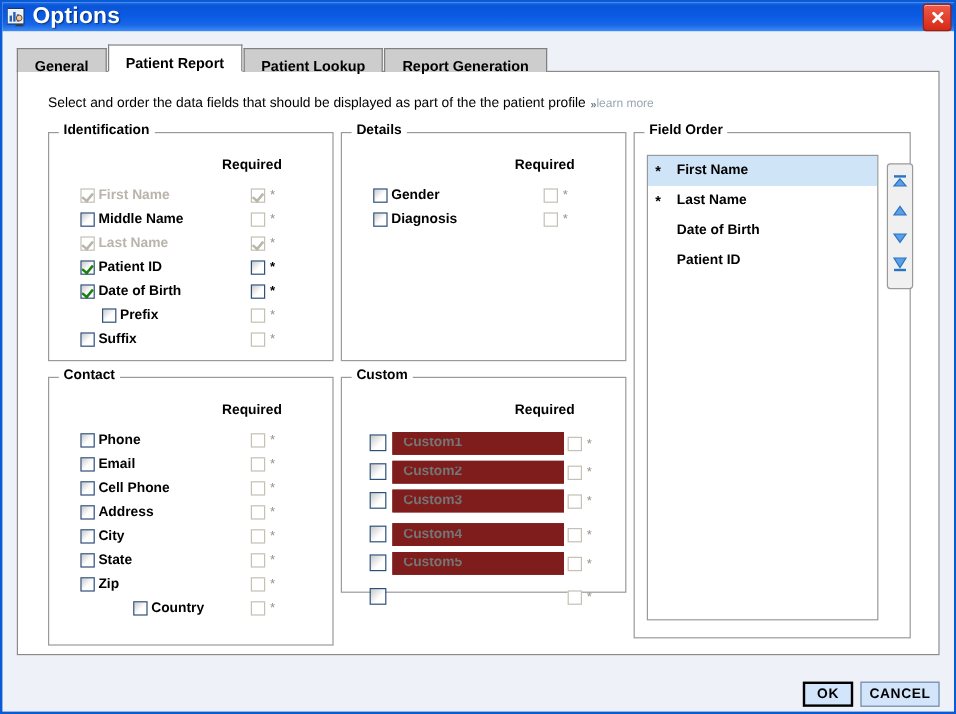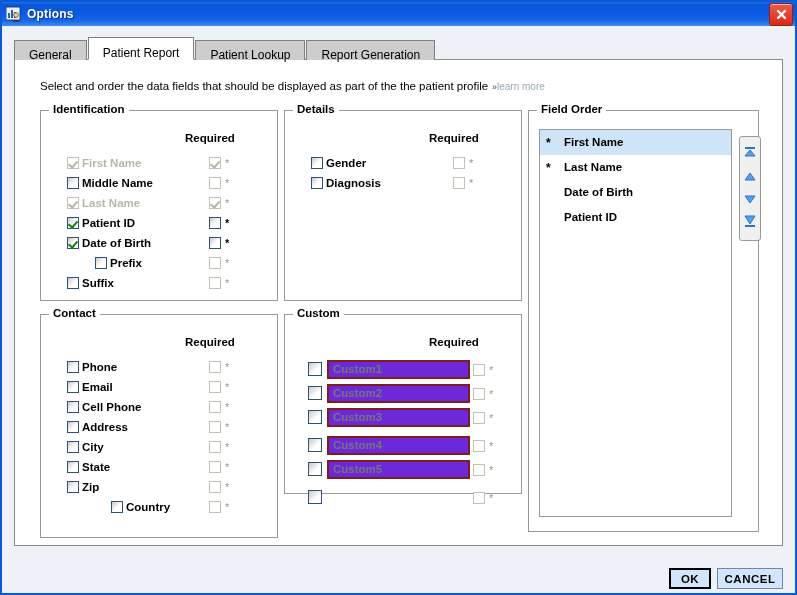--- a/index.html
+++ b/index.html
@@ -15,36 +15,36 @@
   
   .titlebar{
     position:absolute;left:0;top:0;width:793px;height:24px;
     background:linear-gradient(to bottom,#1a6fe8 0%,#0a55d8 12%,#0a5ae4 48%,#1867e8 78%,#3f8cf5 100%);
     display:flex;align-items:center;
   }
   .title-icon{
     width:16px;height:16px;margin-left:4px;margin-right:5px;position:relative;flex:none;
   }
   .title-text{
-    color:#ffffff;font-size:12px;font-weight:bold;letter-spacing:0.2px;
+    color:#ffffff;font-size:19px;font-weight:bold;letter-spacing:0.2px;
     text-shadow:1px 1px 1px rgba(0,0,0,.45);
   }
   .close-btn{
     position:absolute;right:2px;top:1px;width:22px;height:21px;
     background:linear-gradient(to bottom,#f05b4a,#d42a16);
     border:1px solid #9e1d0c;border-radius:3px;
     box-shadow:inset 0 1px 0 rgba(255,255,255,.55);
     display:flex;align-items:center;justify-content:center;cursor:pointer;
   }
   .close-btn svg{display:block;}
   
   .tabstrip{position:absolute;left:12px;top:36px;height:22px;display:flex;align-items:flex-end;z-index:3;}
   .tab{
     height:20px;line-height:20px;padding:4px 14px;box-sizing:border-box;
-    font-size:12px;font-weight:normal;color:#000;
+    font-size:12px;font-weight:bold;color:#000;
     background:#cdcdcd;border:1px solid #808080;border-bottom:none;
     margin-right:1px;cursor:pointer;white-space:nowrap;
   }
   .tab.active{
     background:#ffffff;height:23px;line-height:22px;border-bottom:1px solid #ffffff;
     position:relative;z-index:4;
   }
   
   .tabpage{
     position:absolute;left:12px;top:57px;width:769px;height:487px;
@@ -85,21 +85,21 @@
   .reqcb{position:absolute;display:flex;align-items:center;height:16px;}
   
   .custrow{position:absolute;display:flex;align-items:center;height:20px;}
   .cb-lg{
     width:14px;height:14px;box-sizing:border-box;flex:none;
     border:1px solid #2d4f78;background:linear-gradient(135deg,#c9c9c9 0%,#ffffff 60%,#ffffff 100%);
     cursor:pointer;
   }
   .custinput{
     width:143px;height:19px;box-sizing:border-box;margin-left:5px;
-    border:2px solid #7f1d1d;background:#6d28d9;
+    border:5px solid #7f1d1d;background:#7f1d1d;
     font-family:"Liberation Sans", sans-serif;font-size:11.5px;font-weight:bold;
     color:#b4b0a4;padding:0 4px;line-height:17px;
   }
   
   .listbox{
     position:absolute;box-sizing:border-box;background:#ffffff;border:1px solid #9a9a9a;
     overflow:hidden;
   }
   .li{
     height:25px;line-height:25px;font-size:11.5px;font-weight:bold;color:#000;
@@ -204,21 +204,21 @@
             <span class="star on">*</span>
           </div>
           <div class="row" style="left: 26px; top: 124px;">
             <span class="cb checked"></span>
             <span class="lbl">Date of Birth</span>
           </div>
           <div class="reqcb" style="left: 168px; top: 124px;">
             <span class="cb"></span>
             <span class="star on">*</span>
           </div>
-          <div class="row" style="left: 26px; top: 144px; padding-left: 28px;">
+          <div class="row" style="left: 16px; top: 144px; padding-left: 28px;">
             <span class="cb"></span>
             <span class="lbl">Prefix</span>
           </div>
           <div class="reqcb" style="left: 168px; top: 144px;">
             <span class="cb disabled"></span>
             <span class="star">*</span>
           </div>
           <div class="row" style="left: 26px; top: 164px;">
             <span class="cb"></span>
             <span class="lbl">Suffix</span>

